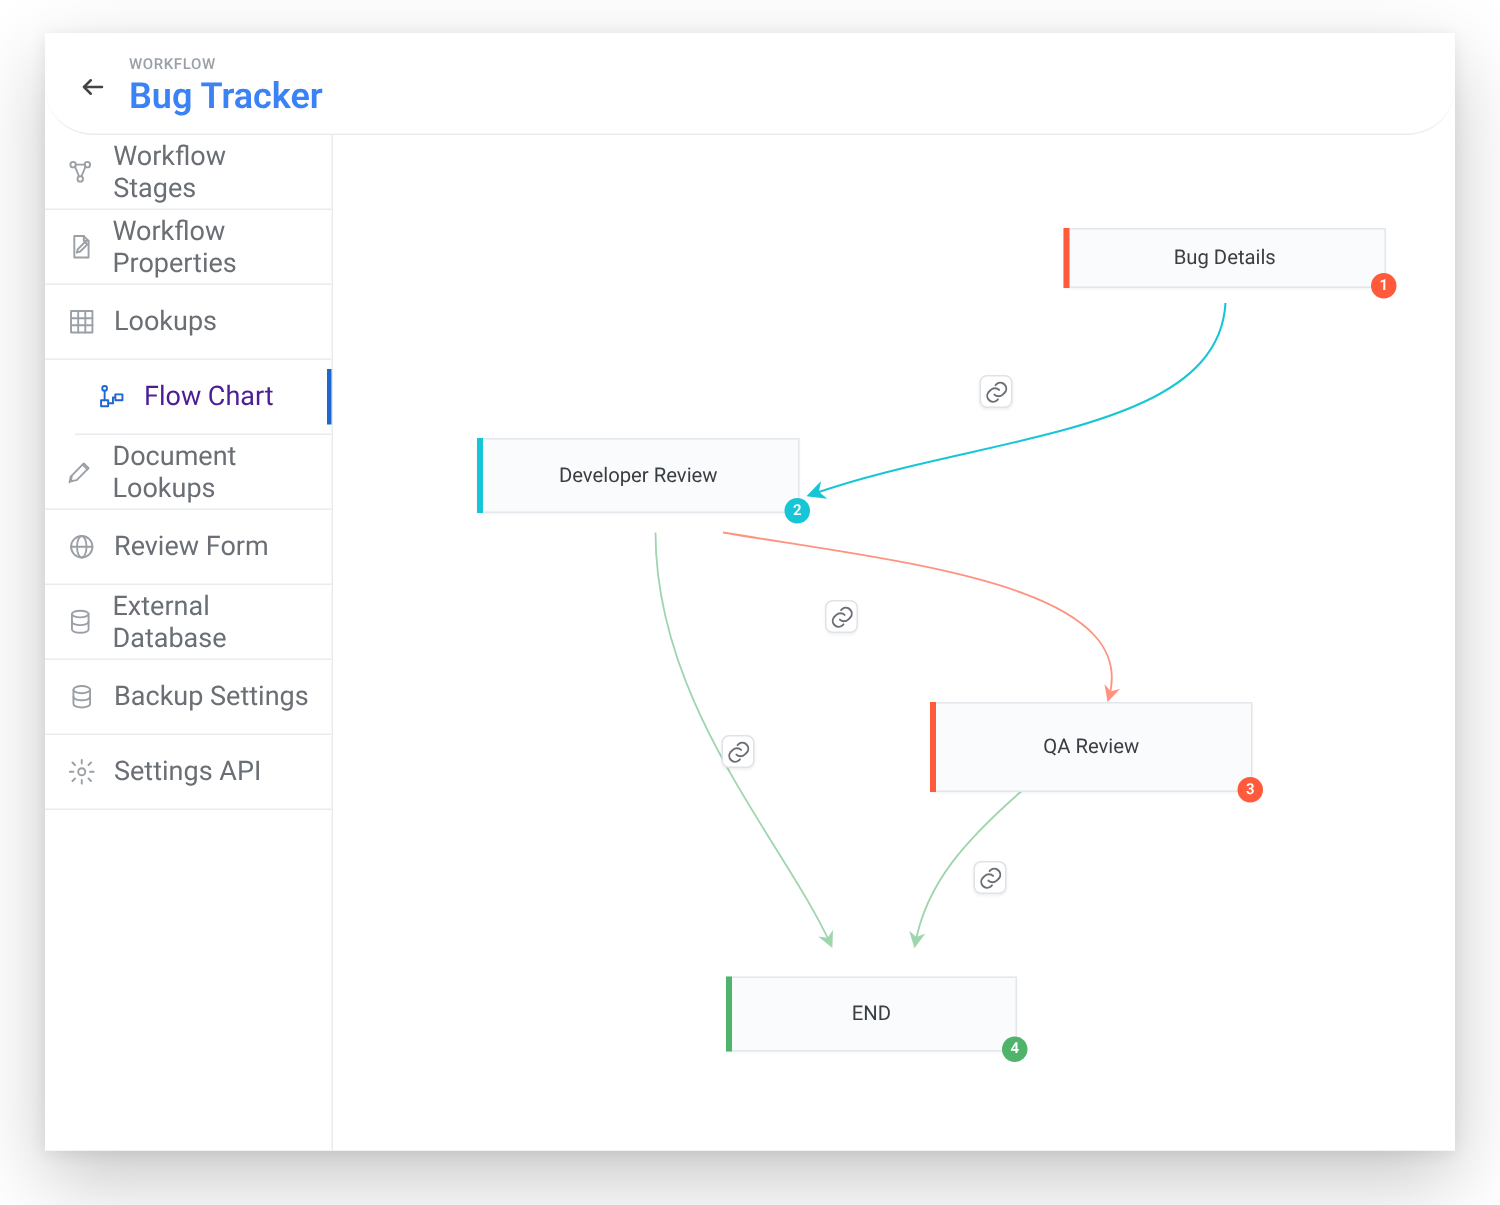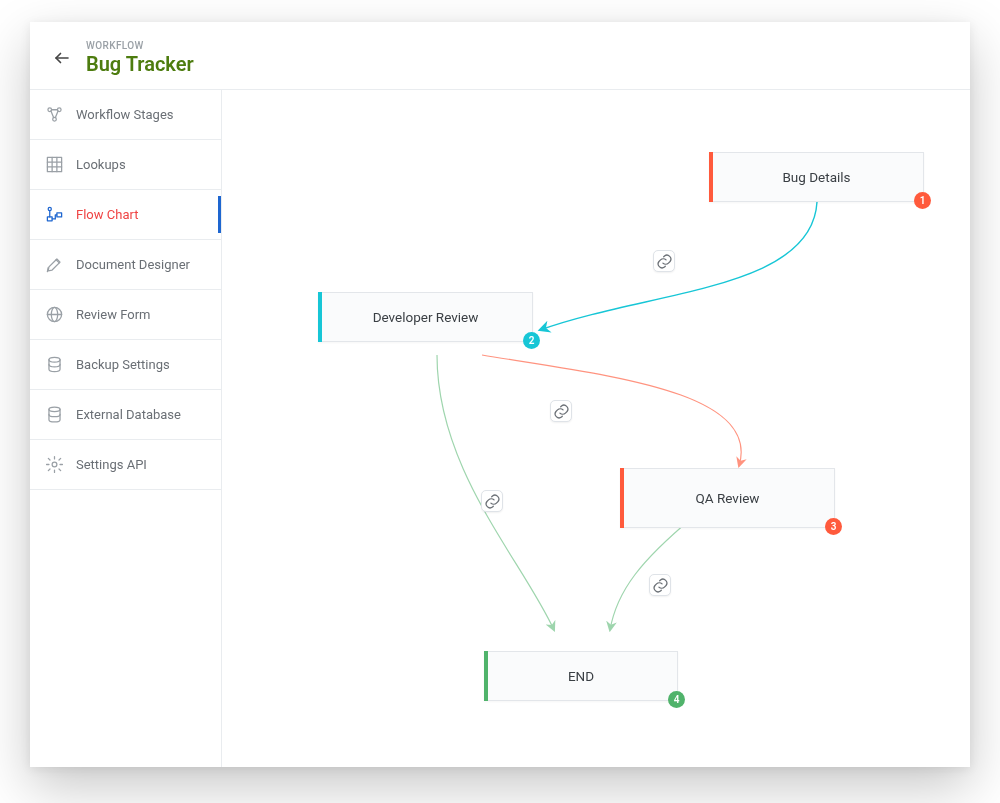--- a/index.html
+++ b/index.html
@@ -18,49 +18,50 @@
     background: #fff;
     box-shadow: 0 20px 50px rgba(0,0,0,.22),0 2px 10px rgba(0,0,0,.08);
   }
   .header {
     height: 68px;
     padding: 14px 22px 10px;
     display: flex;
     align-items: center;
     gap: 14px;
     border-bottom: 1px solid #e9ecef;
+    border-radius: 32px;
   }
   .back-arrow {
     width: 20px; height: 20px;
     display: flex; align-items: center; justify-content: center;
     cursor: pointer;
     color: #444;
   }
   .header-titles { display: flex; flex-direction: column; }
   .header-overline { font-size: 10px; letter-spacing: .4px; color: #9aa0a6; font-weight: 500; }
-  .header-title { font-size: 20px; color: #4d7c0f; font-weight: 600; margin-top: 1px; }
+  .header-title { font-size: 24px; color: #3b82f6; font-weight: 600; margin-top: 1px; }
   .body { display: flex; height: calc(100% - 68px); }
   .sidebar {
     width: 192px;
     background: #fff;
     border-right: 1px solid #e9ecef;
   }
   .sb-item {
     display: flex; align-items: center;
     height: 50px;
     padding: 0 14px;
     gap: 12px;
     border-bottom: 1px solid #e9ecef;
     cursor: pointer;
     color: #6a6f75;
-    font-size: 13px;
+    font-size: 18px;
     position: relative;
   }
   .sb-item .ic { width: 20px; height: 20px; display:flex;align-items:center;justify-content:center; color:#9aa0a6; }
-  .sb-item.active { color: #ef4444; }
+  .sb-item.active { color: #4c1d95; margin-left: 20px; }
   .sb-item.active .ic { color: #1e66d0; }
   .sb-item.active::after {
     content:"";
     position:absolute; right:0; top:6px; bottom:6px;
     width:3px; background:#1e66d0;
   }
   .canvas {
     flex: 1;
     position: relative;
     background: #fff;
@@ -133,20 +134,30 @@
               <path d="M7.5 7.5 L11 16"></path>
               <path d="M16.5 7.5 L13 16"></path>
               <path d="M8.3 6 H15.7"></path>
             </svg>
           </span>
           <span>Workflow Stages</span>
         </div>
         <div class="sb-item">
           <span class="ic">
             <svg width="19" height="19" viewBox="0 0 24 24" fill="none" stroke="currentColor" stroke-width="1.6" stroke-linecap="round" stroke-linejoin="round">
+              <path d="M7 3h8l4 4v14H7z"></path>
+              <path d="M15 3v4h4"></path>
+              <path d="M10 14l6-6 2 2-6 6-3 1z"></path>
+            </svg>
+          </span>
+          <span>Workflow Properties</span>
+        </div>
+        <div class="sb-item">
+          <span class="ic">
+            <svg width="19" height="19" viewBox="0 0 24 24" fill="none" stroke="currentColor" stroke-width="1.6" stroke-linecap="round" stroke-linejoin="round">
               <rect x="3" y="3" width="18" height="18"></rect>
               <line x1="3" y1="9" x2="21" y2="9"></line>
               <line x1="3" y1="15" x2="21" y2="15"></line>
               <line x1="9" y1="3" x2="9" y2="21"></line>
               <line x1="15" y1="3" x2="15" y2="21"></line>
             </svg>
           </span>
           <span>Lookups</span>
         </div>
         <div class="sb-item active">
@@ -163,51 +174,51 @@
           <span>Flow Chart</span>
         </div>
         <div class="sb-item">
           <span class="ic">
             <svg width="19" height="19" viewBox="0 0 24 24" fill="none" stroke="currentColor" stroke-width="1.6" stroke-linecap="round" stroke-linejoin="round">
               <path d="M4 20l5-1 10-10-4-4L5 15z"></path>
               <path d="M14 6l4 4"></path>
               <path d="M3 21l1-5"></path>
             </svg>
           </span>
-          <span>Document Designer</span>
+          <span>Document Lookups</span>
         </div>
         <div class="sb-item">
           <span class="ic">
             <svg width="19" height="19" viewBox="0 0 24 24" fill="none" stroke="currentColor" stroke-width="1.6" stroke-linecap="round" stroke-linejoin="round">
               <circle cx="12" cy="12" r="9"></circle>
               <ellipse cx="12" cy="12" rx="4" ry="9"></ellipse>
               <line x1="3" y1="12" x2="21" y2="12"></line>
             </svg>
           </span>
           <span>Review Form</span>
         </div>
         <div class="sb-item">
           <span class="ic">
             <svg width="19" height="19" viewBox="0 0 24 24" fill="none" stroke="currentColor" stroke-width="1.6" stroke-linecap="round" stroke-linejoin="round">
+              <ellipse cx="12" cy="5.5" rx="7" ry="2.8"></ellipse>
+              <path d="M5 5.5v13c0 1.5 3.1 2.8 7 2.8s7-1.3 7-2.8v-13"></path>
+              <path d="M5 12c0 1.5 3.1 2.8 7 2.8s7-1.3 7-2.8"></path>
+            </svg>
+          </span>
+          <span>External Database</span>
+        </div>
+        <div class="sb-item">
+          <span class="ic">
+            <svg width="19" height="19" viewBox="0 0 24 24" fill="none" stroke="currentColor" stroke-width="1.6" stroke-linecap="round" stroke-linejoin="round">
               <ellipse cx="12" cy="6" rx="7" ry="3"></ellipse>
               <path d="M5 6v6c0 1.7 3.1 3 7 3s7-1.3 7-3V6"></path>
               <path d="M5 12v6c0 1.7 3.1 3 7 3s7-1.3 7-3v-6"></path>
             </svg>
           </span>
           <span>Backup Settings</span>
-        </div>
-        <div class="sb-item">
-          <span class="ic">
-            <svg width="19" height="19" viewBox="0 0 24 24" fill="none" stroke="currentColor" stroke-width="1.6" stroke-linecap="round" stroke-linejoin="round">
-              <ellipse cx="12" cy="5.5" rx="7" ry="2.8"></ellipse>
-              <path d="M5 5.5v13c0 1.5 3.1 2.8 7 2.8s7-1.3 7-2.8v-13"></path>
-              <path d="M5 12c0 1.5 3.1 2.8 7 2.8s7-1.3 7-2.8"></path>
-            </svg>
-          </span>
-          <span>External Database</span>
         </div>
         <div class="sb-item">
           <span class="ic">
             <svg width="19" height="19" viewBox="0 0 24 24" fill="none" stroke="currentColor" stroke-width="1.6" stroke-linecap="round" stroke-linejoin="round">
               <circle cx="12" cy="12" r="3"></circle>
               <path d="M12 2v3M12 19v3M4.2 4.2l2.1 2.1M17.7 17.7l2.1 2.1M2 12h3M19 12h3M4.2 19.8l2.1-2.1M17.7 6.3l2.1-2.1"></path>
             </svg>
           </span>
           <span>Settings API</span>
         </div>
@@ -228,21 +239,21 @@
         </defs>
 
         <path d="M 595 112 C 590 200, 430 200, 318 240" stroke="#17c6d6" stroke-width="1.4" fill="none" marker-end="url(#ah-teal)"></path>
 
         <path d="M 260 265 C 380 285, 540 300, 517 376" stroke="#ff5a3c" stroke-width="1.2" fill="none" opacity=".65" marker-end="url(#ah-orange)"></path>
 
         <path d="M 215 265 C 215 380, 300 470, 332 540" stroke="#50b36b" stroke-width="1.2" fill="none" opacity=".55" marker-end="url(#ah-green)"></path>
 
         <path d="M 470 428 C 420 470, 395 500, 388 540" stroke="#50b36b" stroke-width="1.2" fill="none" opacity=".55" marker-end="url(#ah-green)"></path>
       </svg>
-    <div class="node" style="left: 487px; top: 62px; width: 215px; height: 50px;">
+    <div class="node" style="left: 487px; top: 62px; width: 215px; height: 40px;">
           <div class="bar" style="background: rgb(255, 90, 60);"></div>
           <span>Bug Details</span>
           <div class="badge br" style="background: rgb(255, 90, 60);">1</div>
         </div>
         <div class="node" style="left: 96px; top: 202px; width: 215px; height: 50px;">
           <div class="bar" style="background: rgb(23, 198, 214);"></div>
           <span>Developer Review</span>
           <div class="badge br" style="background: rgb(23, 198, 214);">2</div>
         </div>
         <div class="node" style="left: 398px; top: 378px; width: 215px; height: 60px;">

